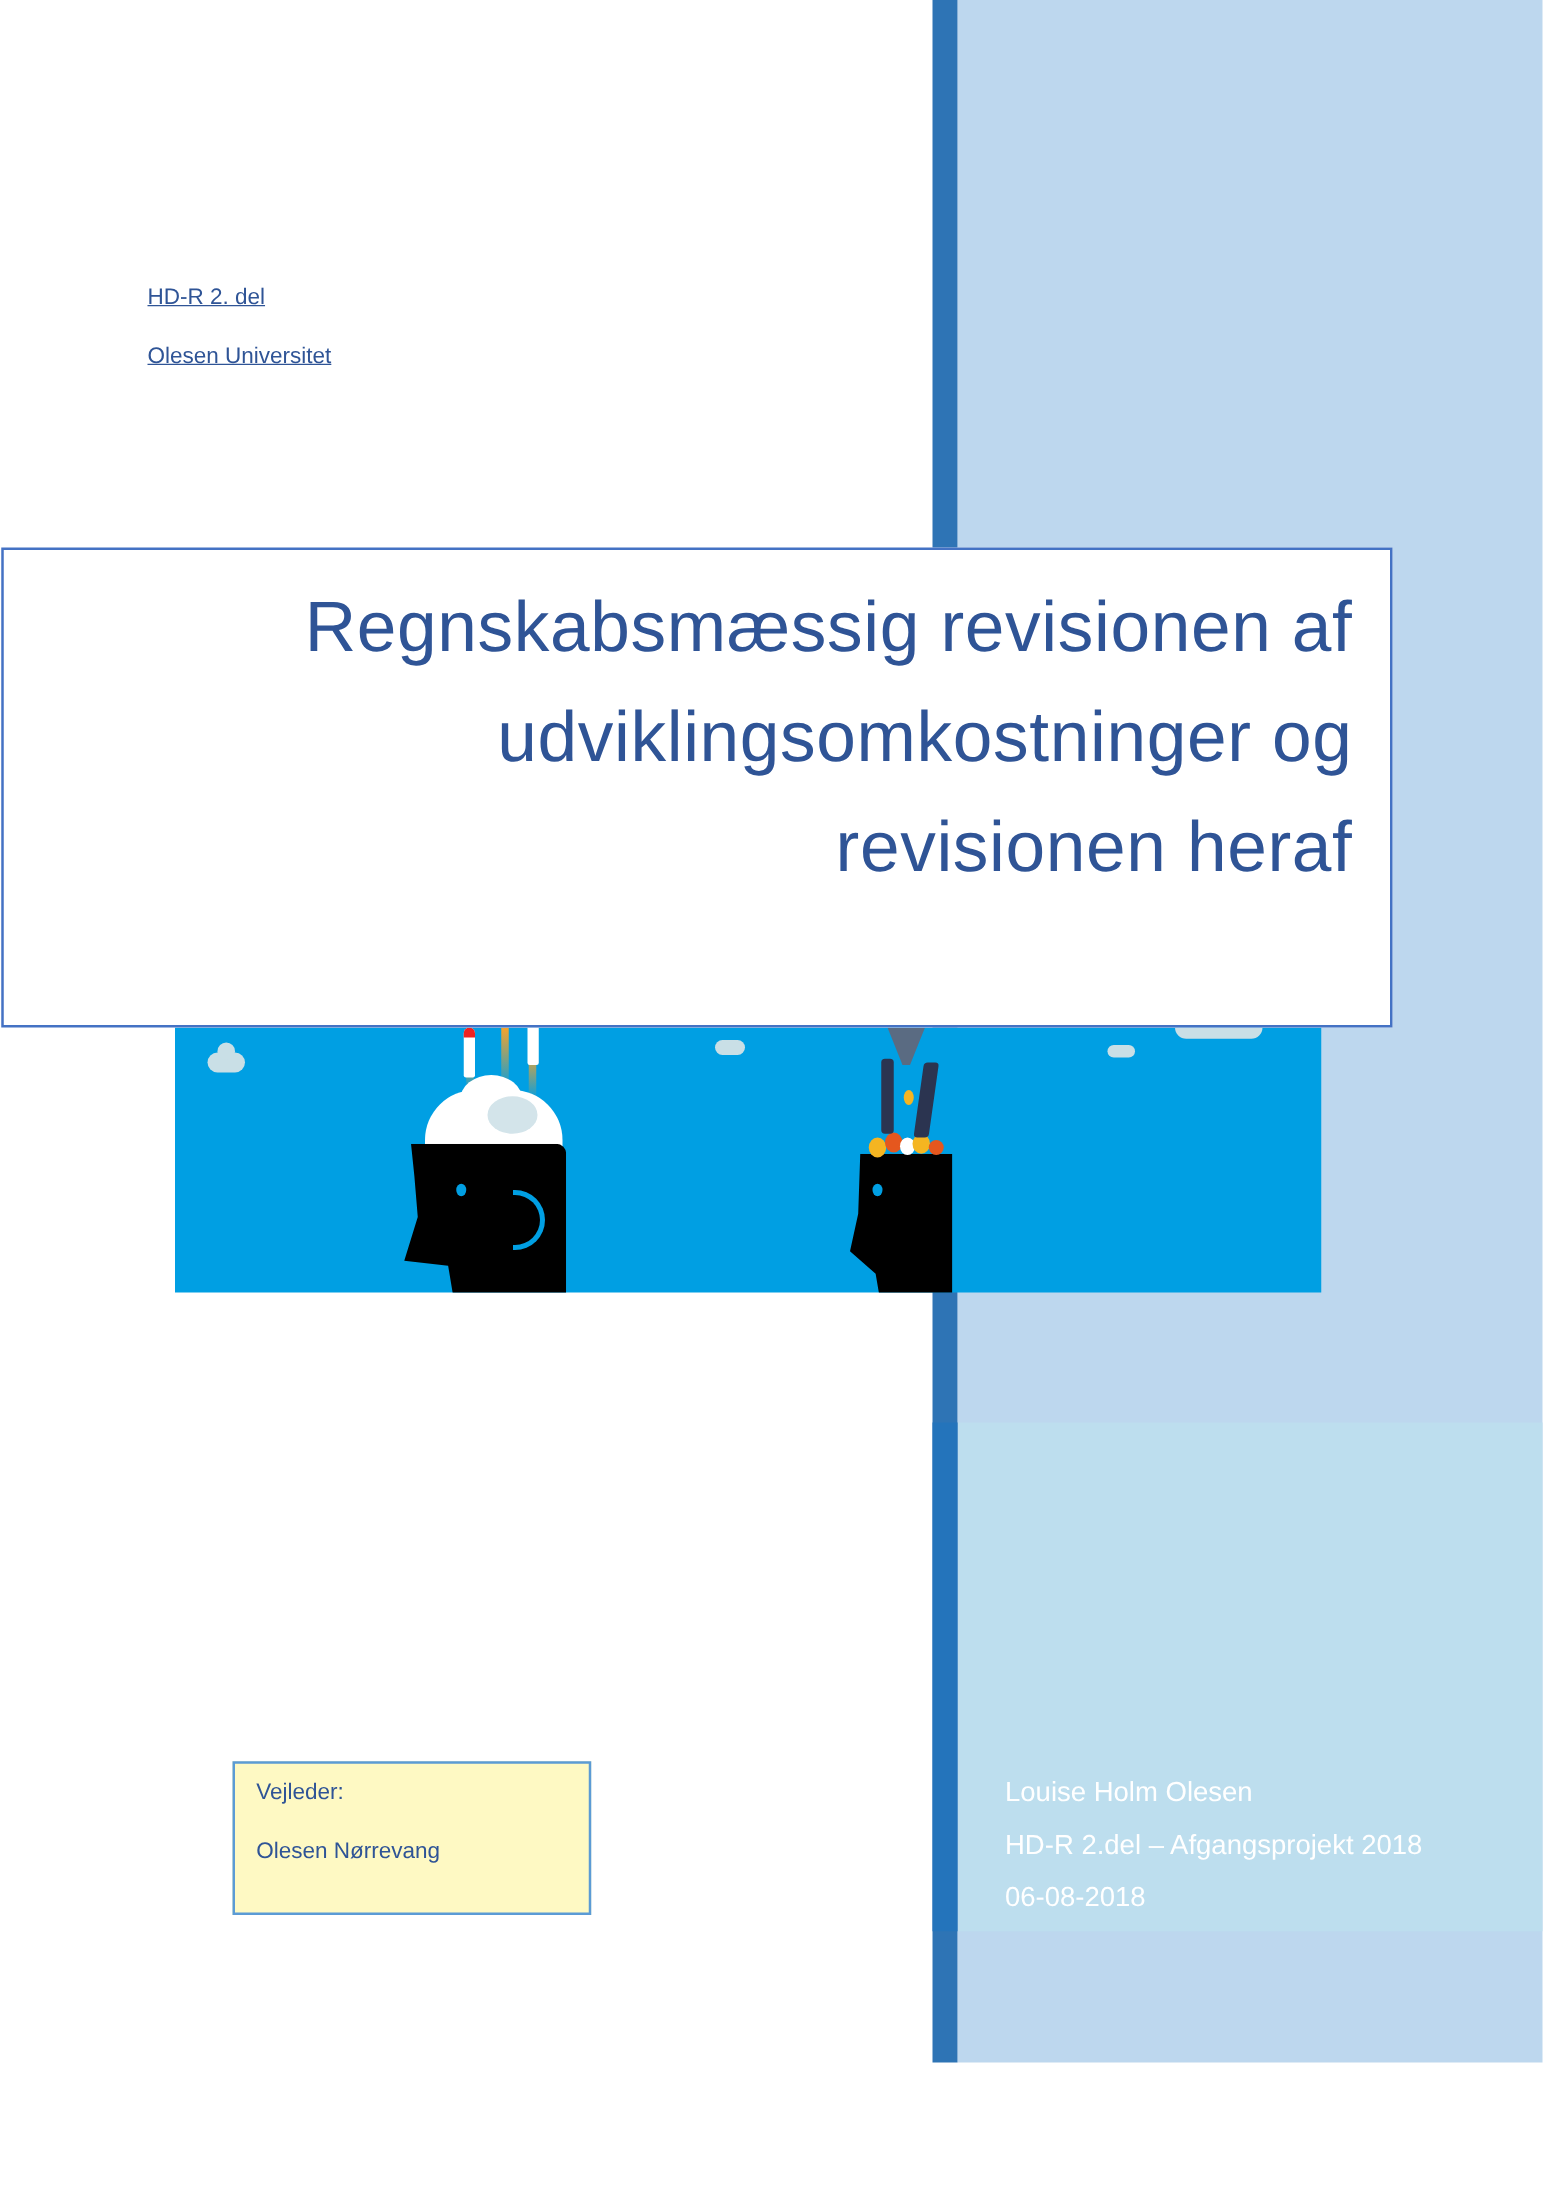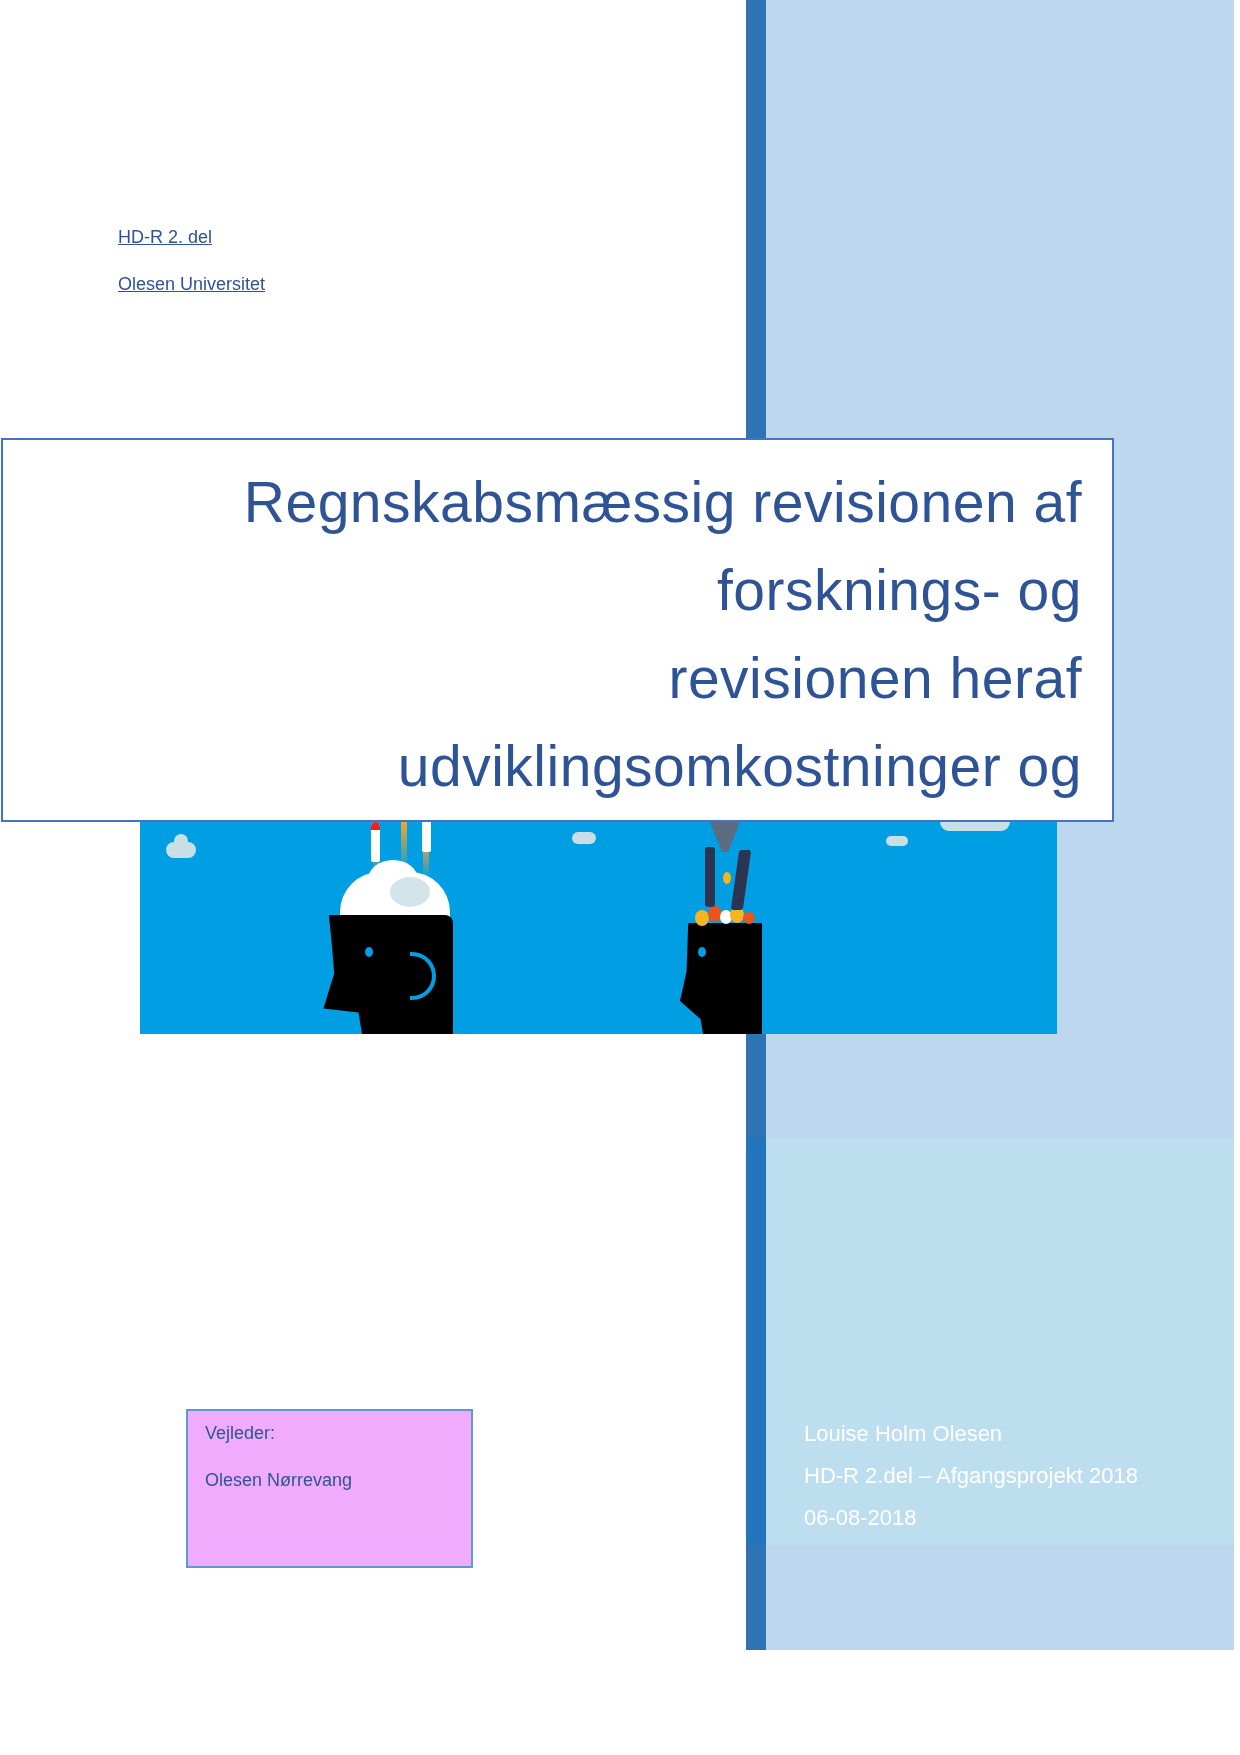--- a/index.html
+++ b/index.html
@@ -21,22 +21,22 @@
   .head { position:absolute; background:#000; }
   .eye { position:absolute; width:8px; height:10px; border-radius:50%; background:#009fe3; }
   .ear { position:absolute; width:22px; height:40px; border:4px solid #009fe3; border-left:none;
          border-radius:0 24px 24px 0; }
   .rocket { position:absolute; width:9px; height:40px; background:#fff; border-radius:5px 5px 2px 2px; }
   .rocket::before { content:""; position:absolute; left:0; top:0; width:9px; height:8px; background:#e22; border-radius:5px 5px 0 0; }
   .flame { position:absolute; width:6px; height:30px; background:linear-gradient(#f7a32a,#fff0); }
   .puff { position:absolute; background:#fff; border-radius:50%; }
   .bulb { position:absolute; border-radius:50%; }
   .person { position:absolute; background:#2b3450; }
-  .sup-box { left:186px; top:1409px; width:287px; height:159px; border:2px solid #5b9bd5;
-             box-sizing:border-box; background:#f0abfc; }
+  .sup-box { left:186px; top:1409px; width:287px; height:123px; border:2px solid #5b9bd5;
+             box-sizing:border-box; background:#fef9c3; }
   .sup-text { position:absolute; left:17px; color:#2f5496; font-size:18px; }
   .author-text { left:804px; color:#ffffff; font-size:22px; }
 </style>
 </head>
 <body>
 
 <div class="abs panel-light"></div>
 <div class="abs panel-cyan"></div>
 <div class="abs stripe-dark"></div>
 <div class="abs stripe-dark-mid"></div>
@@ -73,23 +73,22 @@
   <div class="bulb" style="left:603px;top:90px;width:12px;height:12px;background:#e5571e;"></div>
   <div class="bulb" style="left:583px;top:50px;width:8px;height:12px;background:#f5b521;"></div>
   <div class="person" style="left:565px;top:25px;width:10px;height:60px;border-radius:3px;"></div>
   <div class="person" style="left:595px;top:28px;width:12px;height:60px;border-radius:3px;transform:skewX(-8deg);"></div>
   <div class="person" style="left:570px;top:0;width:30px;height:30px;background:#5a6b82;clip-path:polygon(0 0,100% 0,60% 100%,40% 100%);"></div>
 </div>
 
 <div class="abs title-box">
   <div class="title-text">
     <div>Regnskabsmæssig revisionen af</div>
-    <div>forsknings- og</div>
+    <div>udviklingsomkostninger og</div>
     <div>revisionen heraf</div>
-    <div>udviklingsomkostninger og</div>
   </div>
 </div>
 
 <div class="abs sup-box">
   <div class="sup-text" style="top:12px;">Vejleder:</div>
   <div class="sup-text" style="top:59px;">Olesen Nørrevang</div>
 </div>
 
 <div class="abs author-text" style="top:1421px;">Louise Holm Olesen</div>
 <div class="abs author-text" style="top:1463px;">HD-R 2.del – Afgangsprojekt 2018</div>

